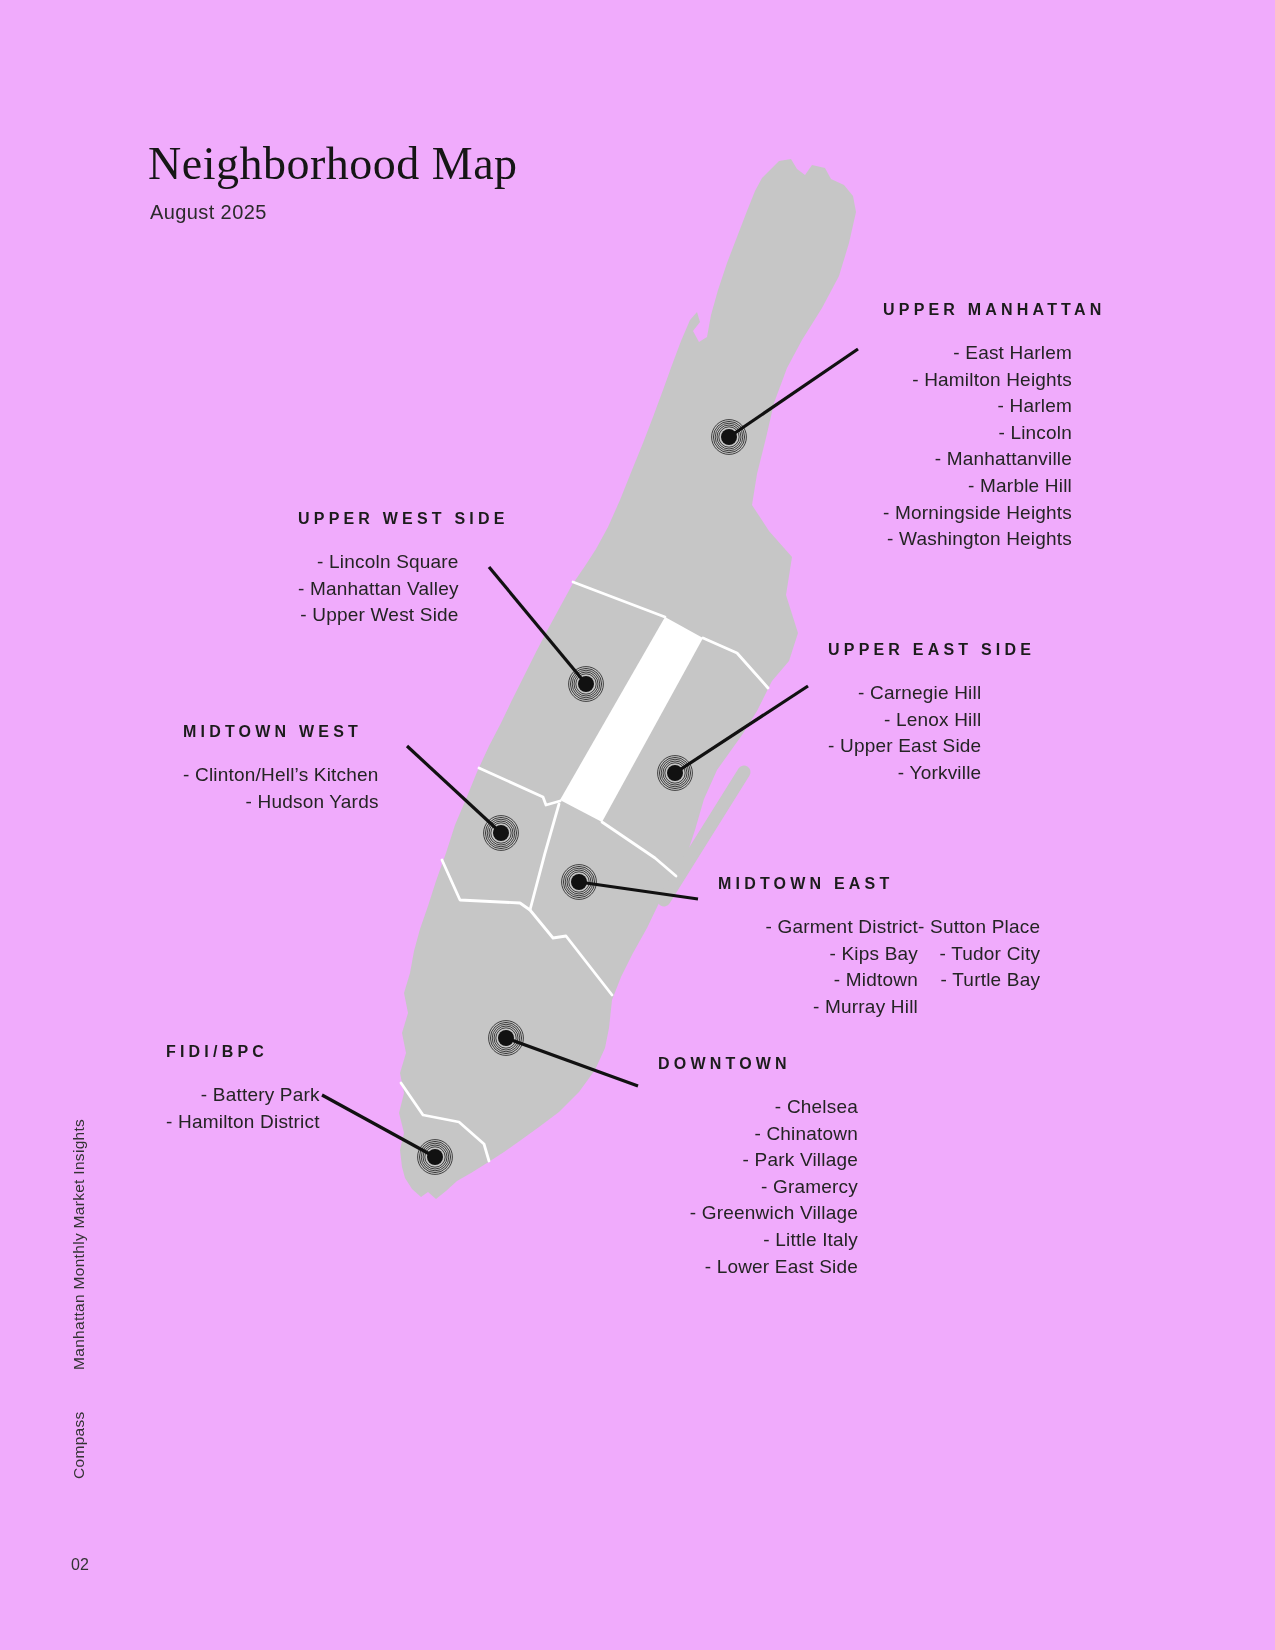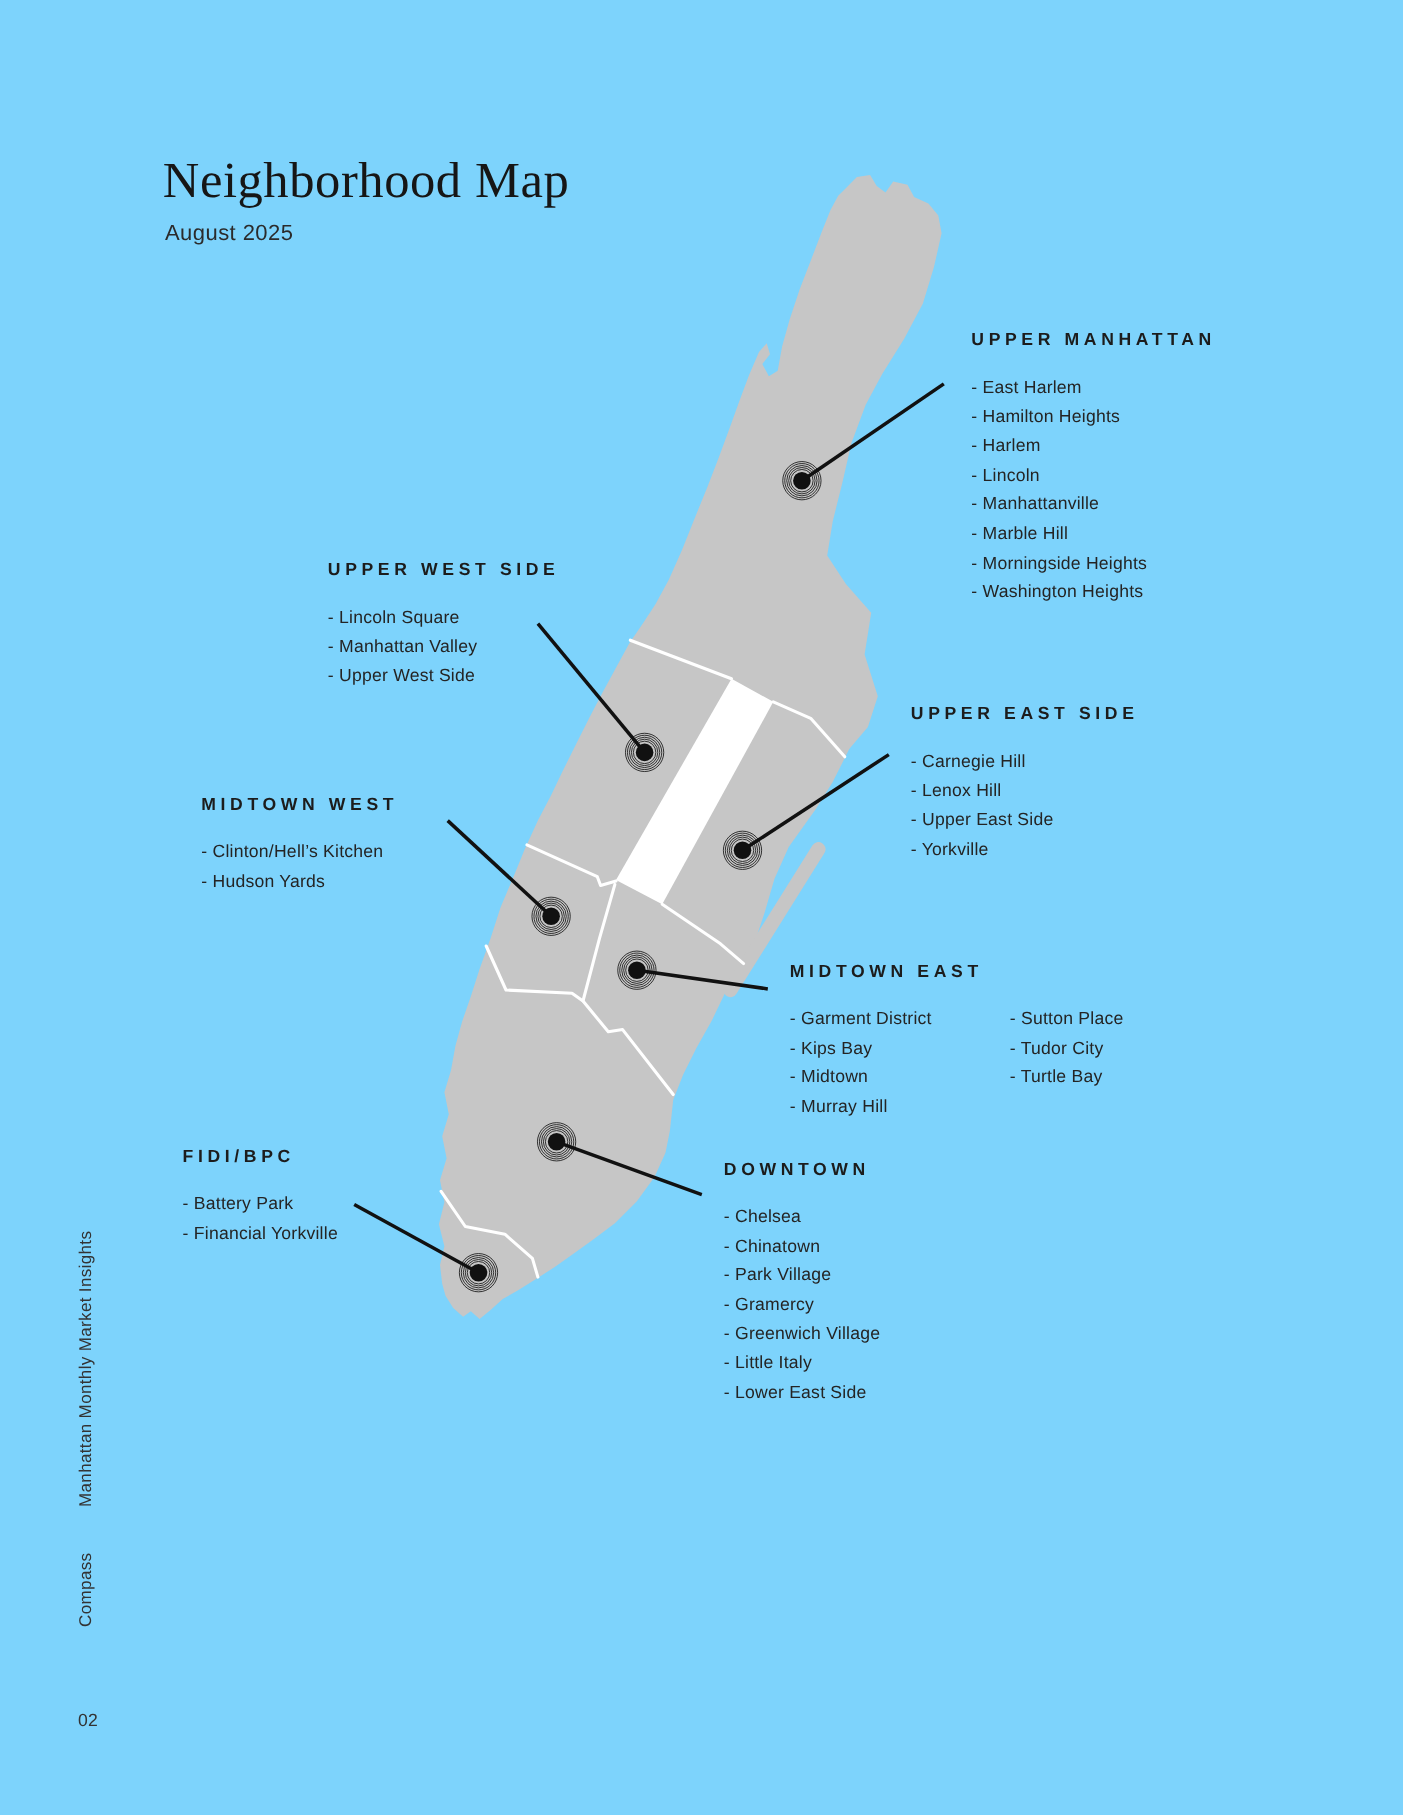--- a/index.html
+++ b/index.html
@@ -2,40 +2,41 @@
 <html style="--map-fill: #C6C6C6; --ink: #1E1E1E; --marker: #111111;"><head>
 <meta charset="utf-8">
 <style>
   :root{
     --map-fill:#C6C6C6;
     --ink:#1E1E1E;
     --marker:#111111;
   }
   html,body{margin:0;padding:0;background:#fff;}
   .page{
-    position:relative;width:1275px;height:1650px;background:#7dd3fc;overflow:hidden;
+    position:relative;width:1275px;height:1650px;background:#f0abfc;overflow:hidden;
     font-family:"Liberation Sans",sans-serif;color:var(--ink);
   }
   .map-svg{position:absolute;left:0;top:0;}
   .title-block{position:absolute;left:148px;top:140px;}
   .page-title{
     margin:0;font-family:"Liberation Serif",serif;font-weight:500;
     font-size:46px;line-height:1.05;color:#161616;letter-spacing:0.5px;
   }
   .page-subtitle{margin:13px 0 0 2px;font-size:20px;color:#2b2b2b;letter-spacing:0.4px;}
   .region{position:absolute;}
   .region-heading{
     margin:0;font-size:16px;line-height:24px;font-weight:700;
     letter-spacing:4.2px;color:#1c1c1c;white-space:nowrap;
   }
   .cols{display:flex;}
   ul.hood-list{
     list-style:none;margin:18px 0 0 0;padding:0;
-    font-size:16px;line-height:26.6px;color:#242424;letter-spacing:0.2px;
+    font-size:19px;line-height:26.6px;color:#242424;letter-spacing:0.2px;
     white-space:nowrap;
+    text-align:right;
   }
   ul.hood-list li::before{content:"- ";}
   .col-1{width:200px;}
   .sidebar-text{
     position:absolute;left:70px;white-space:nowrap;
     transform:rotate(-90deg);transform-origin:0 0;
     font-size:15.5px;color:#333;letter-spacing:0.3px;
   }
   .sidebar-report{top:1370px;}
   .sidebar-brand{top:1479px;}
@@ -195,21 +196,21 @@
           <li>Lower East Side</li>
         </ul>
     </div>
   </section>
 
   <section class="region" style="left:166px;top:1040px;">
     <h2 class="region-heading">FIDI/BPC</h2>
     <div class="cols">
       <ul class="hood-list">
           <li>Battery Park</li>
-          <li>Financial Yorkville</li>
+          <li>Hamilton District</li>
         </ul>
     </div>
   </section>
 
   <div class="sidebar-text sidebar-report">Manhattan Monthly Market Insights</div>
   <div class="sidebar-text sidebar-brand">Compass</div>
   <div class="page-number">02</div>
 
 </div>
 

